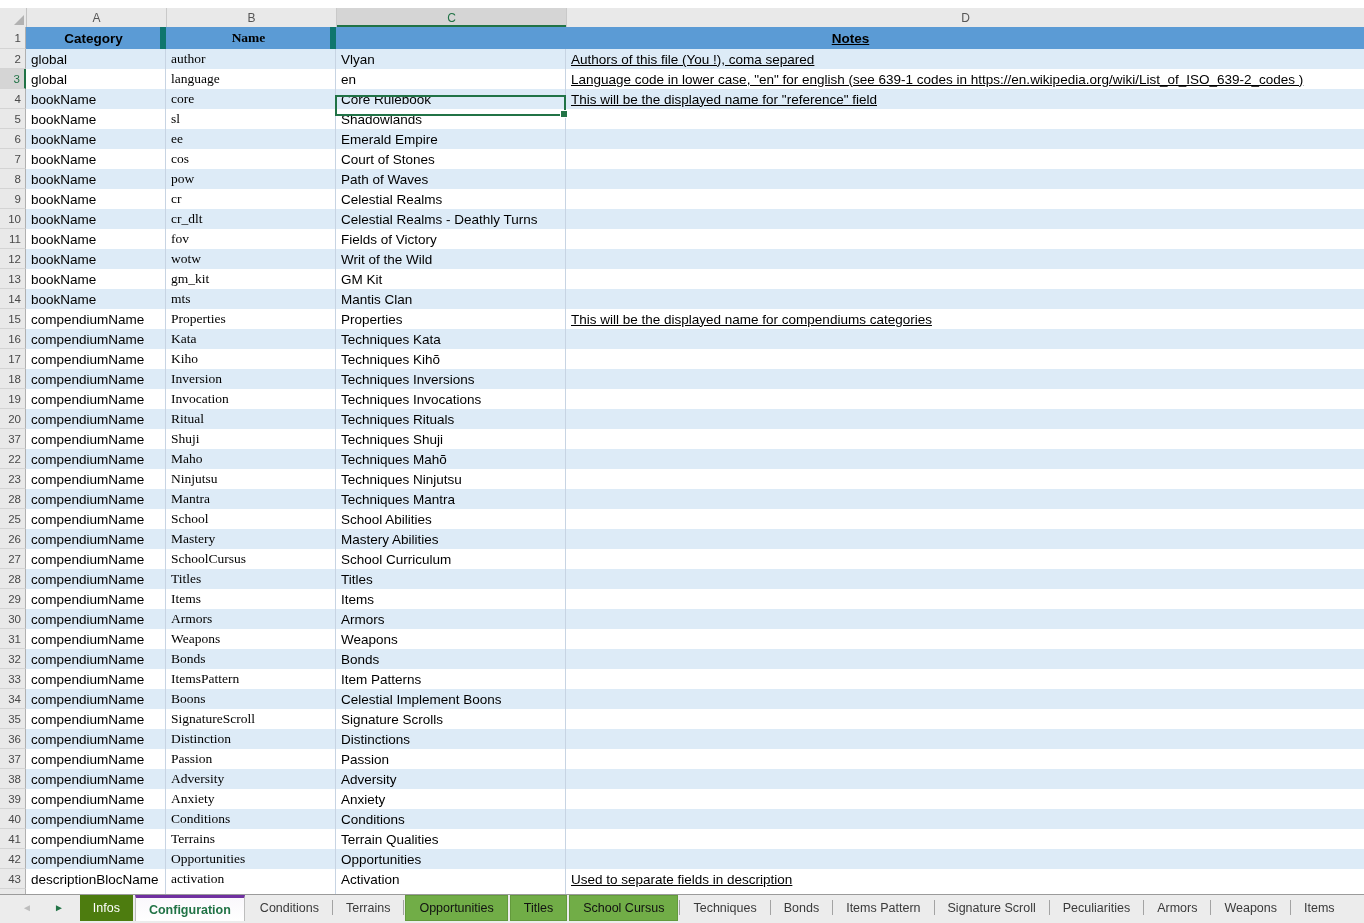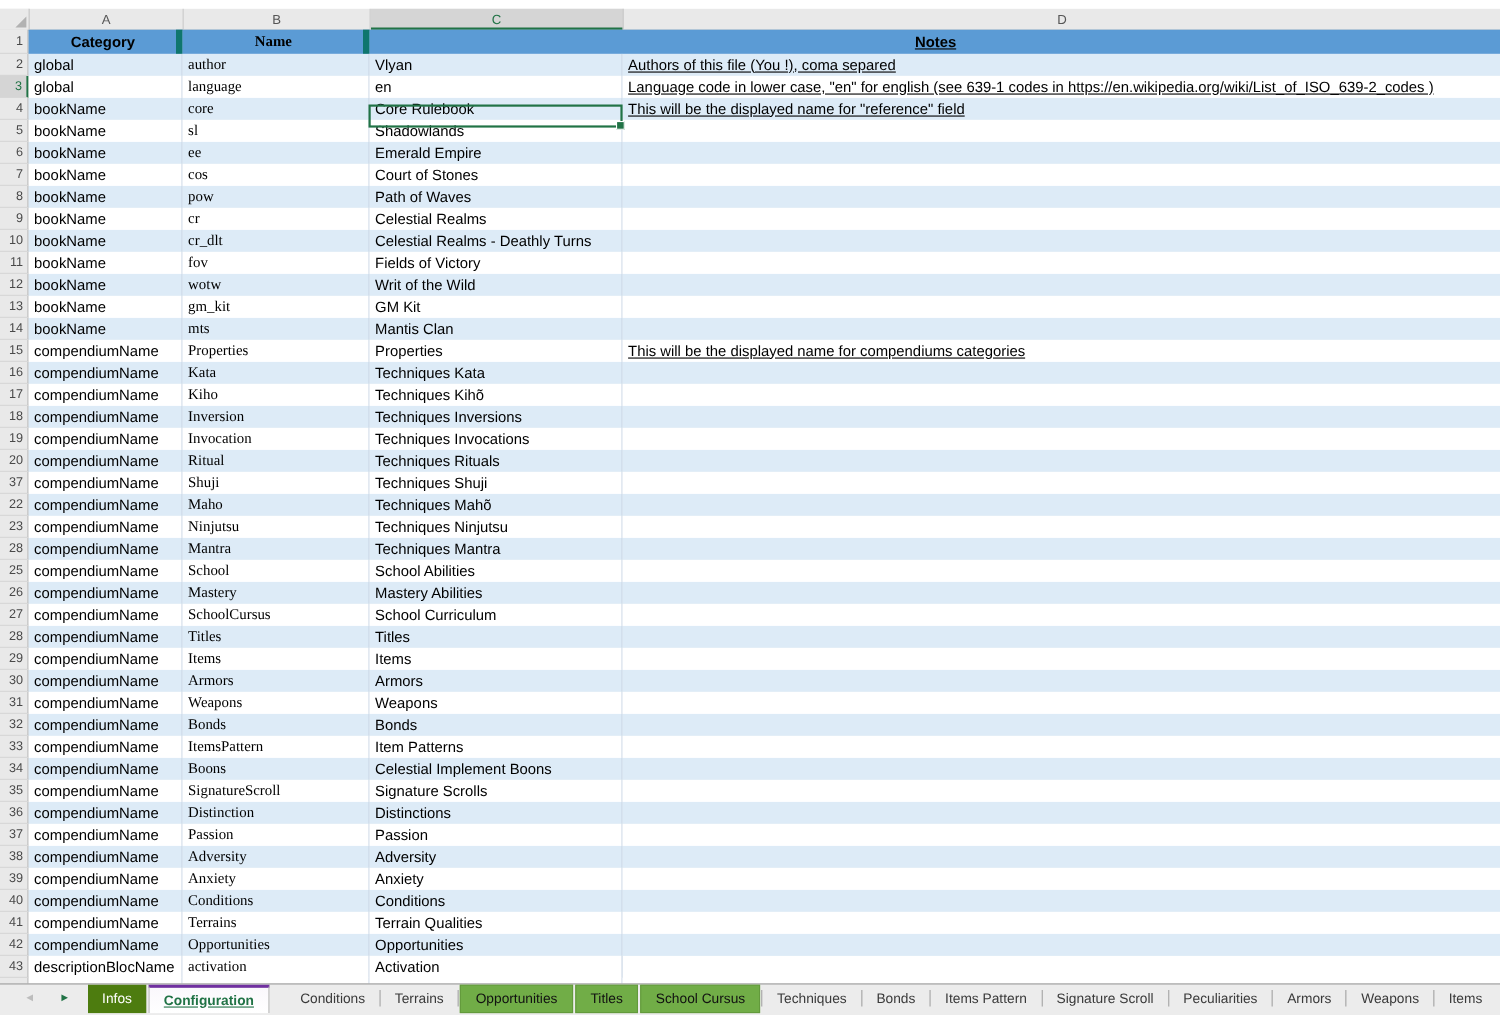--- a/index.html
+++ b/index.html
@@ -56,21 +56,21 @@
   .nav .arrow{font-size:10px;line-height:1;cursor:default;}
   .nav .arrow.prev{color:#bdbdbd;}
   .nav .arrow.next{color:#217346;}
   .vsep{width:1px;height:15px;background:#a3a3a3;margin-top:5px;flex:0 0 1px;}
   .tab{height:26px;display:flex;align-items:center;padding:0 13px;font-size:12.5px;color:#3a3a3a;
        flex:0 0 auto;box-sizing:border-box;cursor:default;}
   .tab.purple{background:#4d7c0f;color:#fff;margin:0 2px;}
   .tab.green{background:#71ad47;color:#111;border:1px solid #639a3c;margin:0 1px;}
   .tab.active{background:linear-gradient(#faf8fc,#ffffff);border-top:3px solid #7030a0;
               border-left:1px solid #bdbdbd;border-right:1px solid #bdbdbd;
-              color:#217346;font-weight:bold;text-decoration:underline;margin-right:15px;}
+              color:#217346;font-weight:bold;margin-right:2px;}
 </style>
 </head>
 <body>
 
 <div class="app">
 
   <div class="top-strip"></div>
 
   <div class="col-headers">
     <div class="corner">
@@ -375,20 +375,21 @@
         <div class="cell ca">compendiumName</div>
         <div class="cell cb">Opportunities</div>
         <div class="cell cc">Opportunities</div>
         <div class="cell cd"></div>
       </div>
       <div class="row">
         <div class="gutter">43</div>
         <div class="cell ca">descriptionBlocName</div>
         <div class="cell cb">activation</div>
         <div class="cell cc">Activation</div>
+        <div class="cell cd">Used to separate fields in description</div>
       </div>
       <div class="row partial">
         <div class="gutter"></div>
         <div class="cell ca"></div>
         <div class="cell cb"></div>
         <div class="cell cc"></div>
         <div class="cell cd"></div>
       </div>
       <div class="sel">
       <span class="handle"></span>

